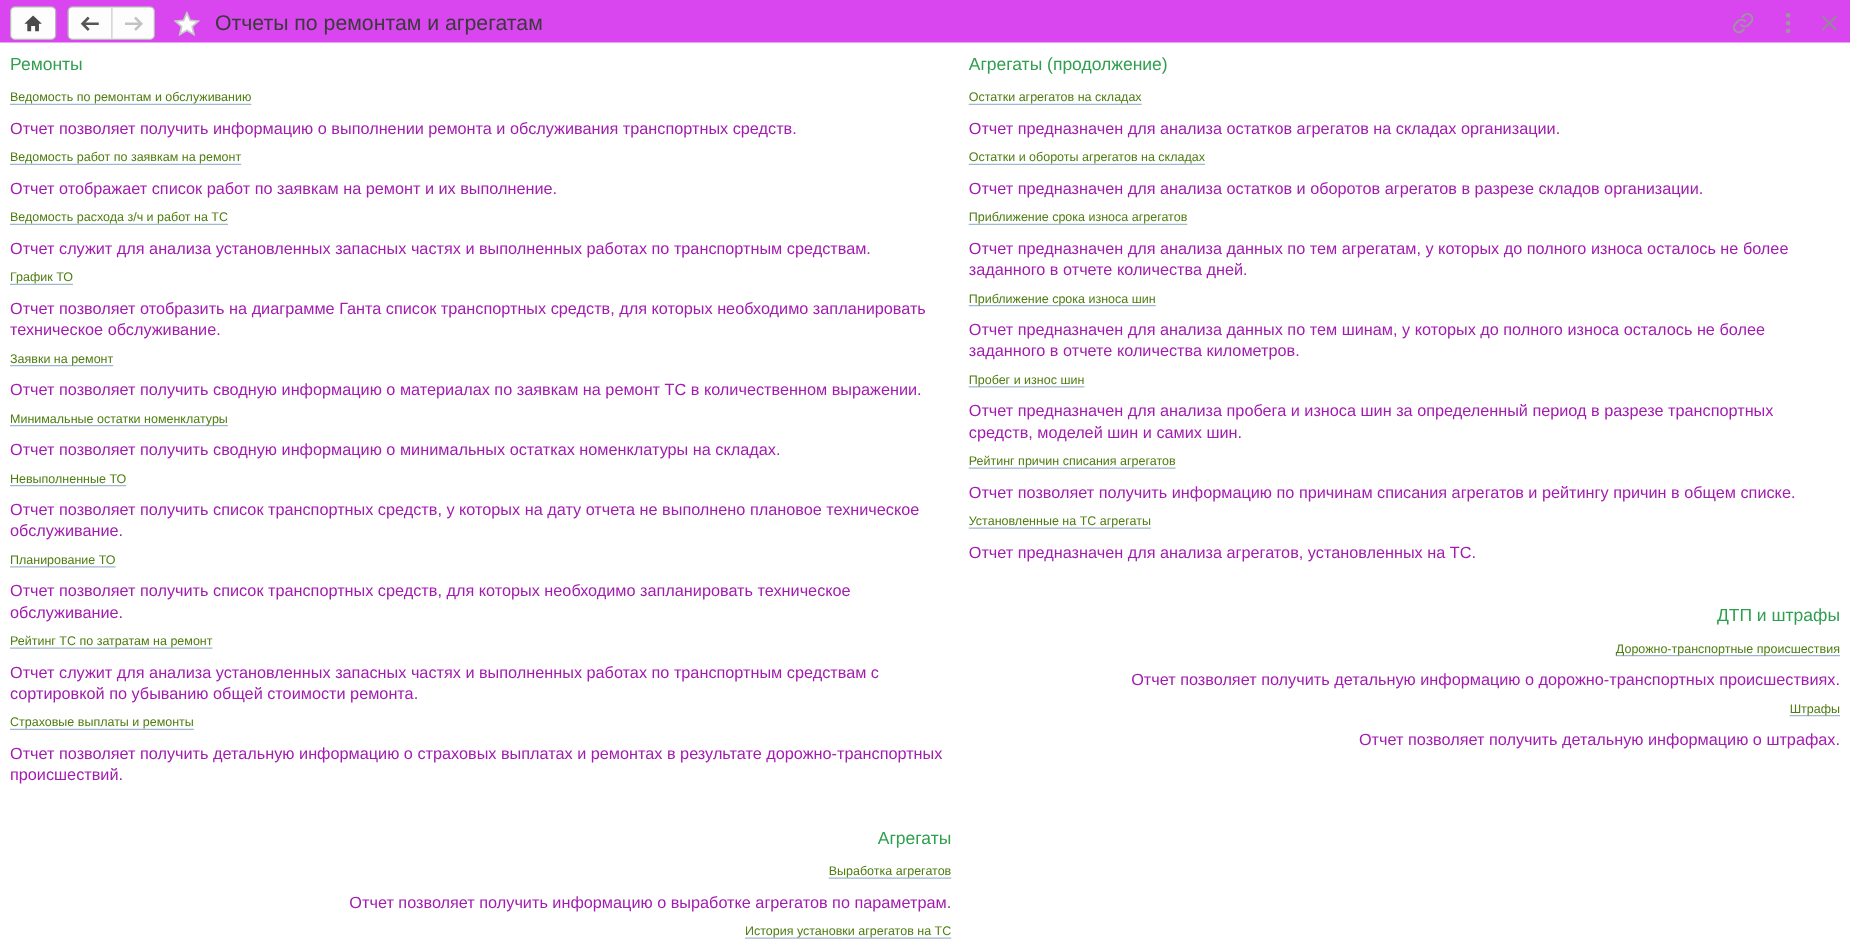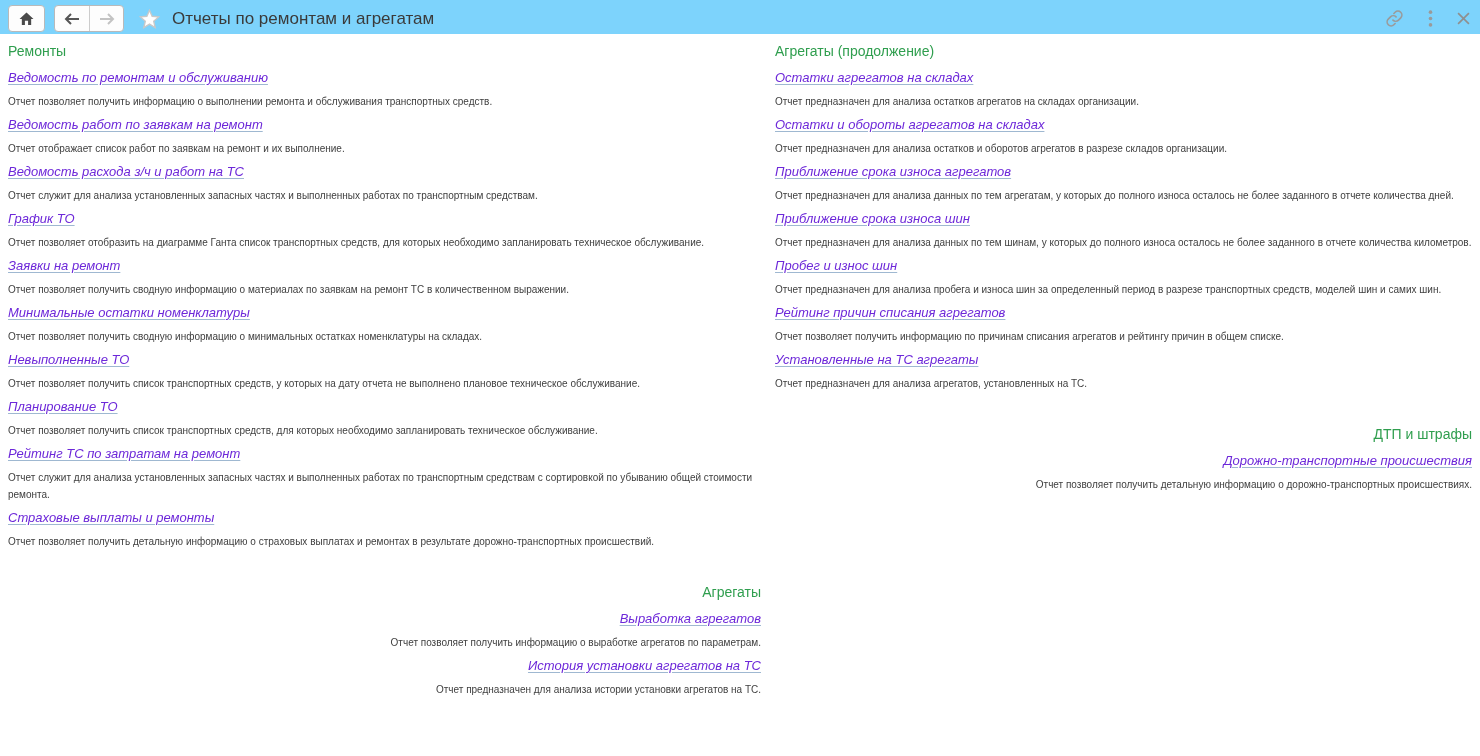--- a/index.html
+++ b/index.html
@@ -4,21 +4,21 @@
 <style>
   * { box-sizing: border-box; margin: 0; padding: 0; }
   html, body {
     width: 1480px; height: 756px; overflow: hidden;
     background: #ffffff;
     font-family: "Liberation Sans", "DejaVu Sans", sans-serif;
   }
   
   .titlebar {
     height: 34px; display: flex; align-items: center;
-    padding: 3px 10px 0 8px; background: #7dd3fc;
+    padding: 3px 10px 0 8px; background: #d946ef;
   }
   .btn {
     display: inline-flex; align-items: center; justify-content: center;
     height: 27px; background: #fdfdfd;
     border: 1px solid #b9b9b9; border-radius: 4px; cursor: pointer;
   }
   .home-btn { width: 37px; }
   .nav-group {
     display: inline-flex; margin-left: 9px; height: 27px;
     border: 1px solid #b9b9b9; border-radius: 4px; overflow: hidden; background:#fdfdfd;
@@ -35,26 +35,26 @@
   .col-left  { width: 753px; flex: none; }
   .col-right { flex: 1; margin-left: 14px; }
   .report-section { }
   .report-section + .report-section { margin-top: 33px; text-align: right; }
   .section-title {
     font-size: 14px; font-weight: normal; line-height: 18px;
     color: #2f9e4e; margin-bottom: 8px;
   }
   .report-item { margin-bottom: 5px; }
   .report-link {
-    display: inline-block; font-size: 13px; line-height: 16px;
-    color: #6d28d9; text-decoration: underline;
-    text-decoration-color: #9fb8d1; text-underline-offset: 2px; cursor: pointer; font-style: italic;
+    display: inline-block; font-size: 10px; line-height: 16px;
+    color: #4d7c0f; text-decoration: underline;
+    text-decoration-color: #9fb8d1; text-underline-offset: 2px; cursor: pointer;
   }
   .report-desc {
-    margin-top: 7px; font-size: 10px; line-height: 17px; color: #404040;
+    margin-top: 7px; font-size: 13px; line-height: 17px; color: #a21caf;
   }
   .report-desc:empty { display: none; }
 </style>
 </head>
 <body>
 
 <div class="titlebar">
 
   <div class="btn home-btn">
     <span style="display:inline-flex">
@@ -152,15 +152,16 @@
         <div class="report-item"><a href="#" class="report-link">Остатки и обороты агрегатов на складах</a><div class="report-desc">Отчет предназначен для анализа остатков и оборотов агрегатов в разрезе складов организации.</div></div>
         <div class="report-item"><a href="#" class="report-link">Приближение срока износа агрегатов</a><div class="report-desc">Отчет предназначен для анализа данных по тем агрегатам, у которых до полного износа осталось не более заданного в отчете количества дней.</div></div>
         <div class="report-item"><a href="#" class="report-link">Приближение срока износа шин</a><div class="report-desc">Отчет предназначен для анализа данных по тем шинам, у которых до полного износа осталось не более заданного в отчете количества километров.</div></div>
         <div class="report-item"><a href="#" class="report-link">Пробег и износ шин</a><div class="report-desc">Отчет предназначен для анализа пробега и износа шин за определенный период в разрезе транспортных средств, моделей шин и самих шин.</div></div>
         <div class="report-item"><a href="#" class="report-link">Рейтинг причин списания агрегатов</a><div class="report-desc">Отчет позволяет получить информацию по причинам списания агрегатов и рейтингу причин в общем списке.</div></div>
         <div class="report-item"><a href="#" class="report-link">Установленные на ТС агрегаты</a><div class="report-desc">Отчет предназначен для анализа агрегатов, установленных на ТС.</div></div>
       </div>
       <div class="report-section">
         <h2 class="section-title">ДТП и штрафы</h2>
         <div class="report-item"><a href="#" class="report-link">Дорожно-транспортные происшествия</a><div class="report-desc">Отчет позволяет получить детальную информацию о дорожно-транспортных происшествиях.</div></div>
+        <div class="report-item"><a href="#" class="report-link">Штрафы</a><div class="report-desc">Отчет позволяет получить детальную информацию о штрафах.</div></div>
       </div>
     </div>
 </div>
 
 </body></html>

